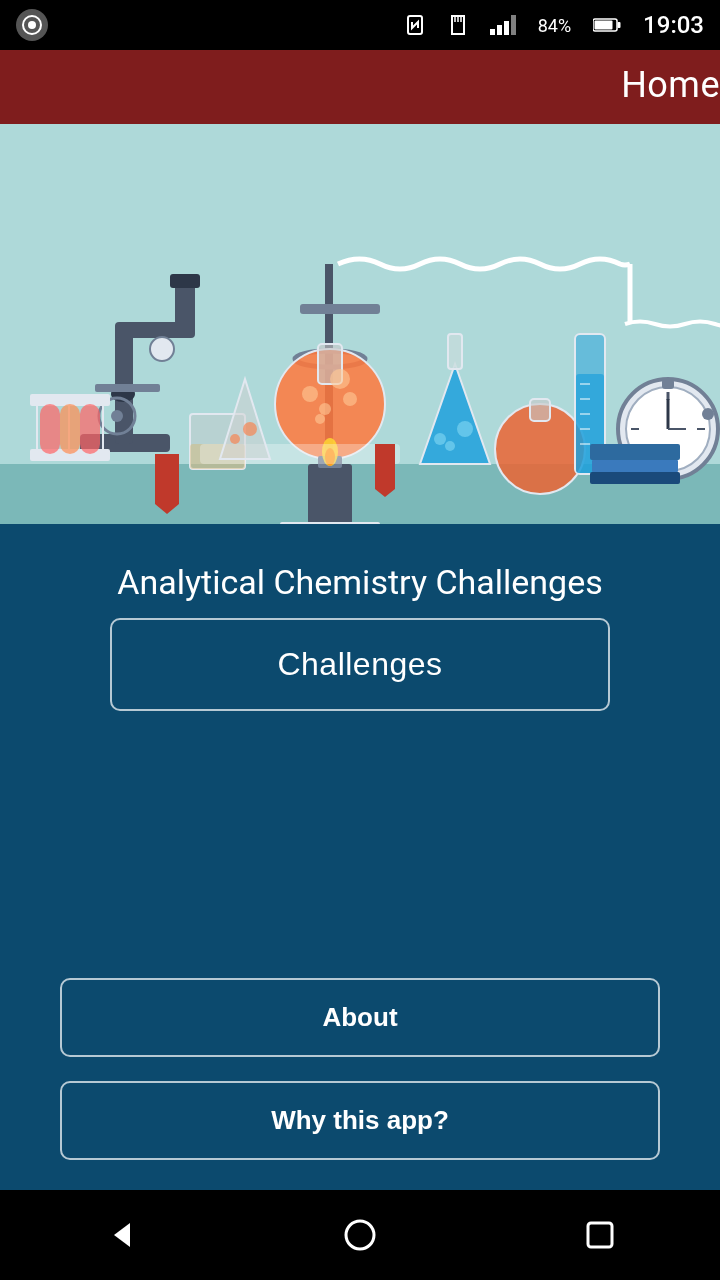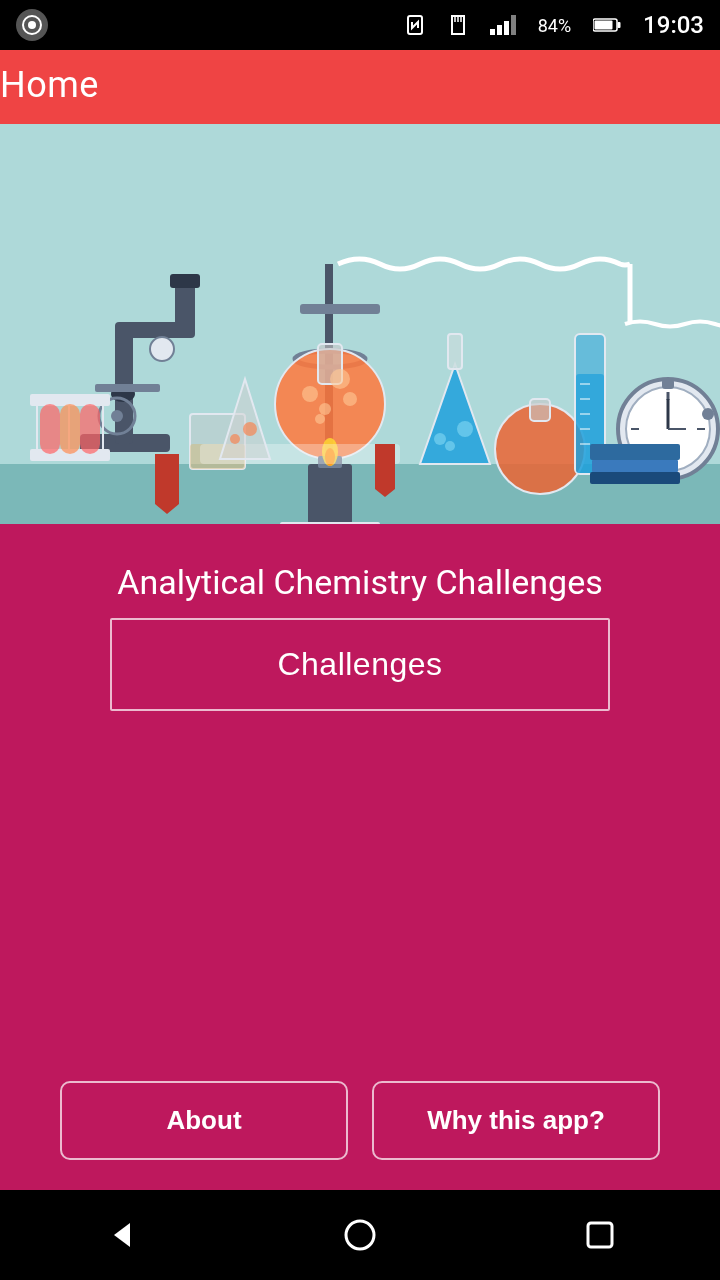--- a/index.html
+++ b/index.html
@@ -41,23 +41,23 @@
     .status-right {
       display: flex;
       align-items: center;
       gap: 22px;
       color: white;
       font-size: 18px;
     }
 
     
     .header {
-      background: #ef4444;
+      background: #7f1d1d;
       padding: 14px 0 18px;
-      text-align: left;
+      text-align: right;
       flex-shrink: 0;
     }
     .header-title {
       color: white;
       font-size: 36px;
       font-weight: 400;
       letter-spacing: 0.5px;
     }
 
     
@@ -76,21 +76,21 @@
     .chem-illustration {
       width: 100%;
       height: 100%;
       position: absolute;
       top: 0;
       left: 0;
     }
 
     
     .main-content {
-      background: #be185d;
+      background: #0c4a6e;
       flex: 1;
       display: flex;
       flex-direction: column;
       align-items: center;
       padding: 36px 60px 30px;
     }
 
     .app-title {
       color: white;
       font-size: 34px;
@@ -106,38 +106,39 @@
       text-align: center;
       margin-bottom: 60px;
     }
 
     .btn-main {
       display: block;
       width: 100%;
       max-width: 500px;
       padding: 26px 20px;
       border: 2.5px solid rgba(255,255,255,0.7);
-      border-radius: 2px;
+      border-radius: 10px;
       background: transparent;
       color: white;
       font-size: 32px;
       font-weight: 400;
       text-align: center;
       cursor: pointer;
       margin-bottom: 24px;
       letter-spacing: 0.5px;
     }
 
     .bottom-buttons {
       width: 100%;
       max-width: 700px;
       display: flex;
       gap: 24px;
       margin-top: auto;
       padding-top: 30px;
+      flex-direction: column;
     }
 
     .btn-secondary {
       flex: 1;
       padding: 22px 10px;
       border: 2.5px solid rgba(255,255,255,0.7);
       border-radius: 10px;
       background: transparent;
       color: white;
       font-size: 26px;

